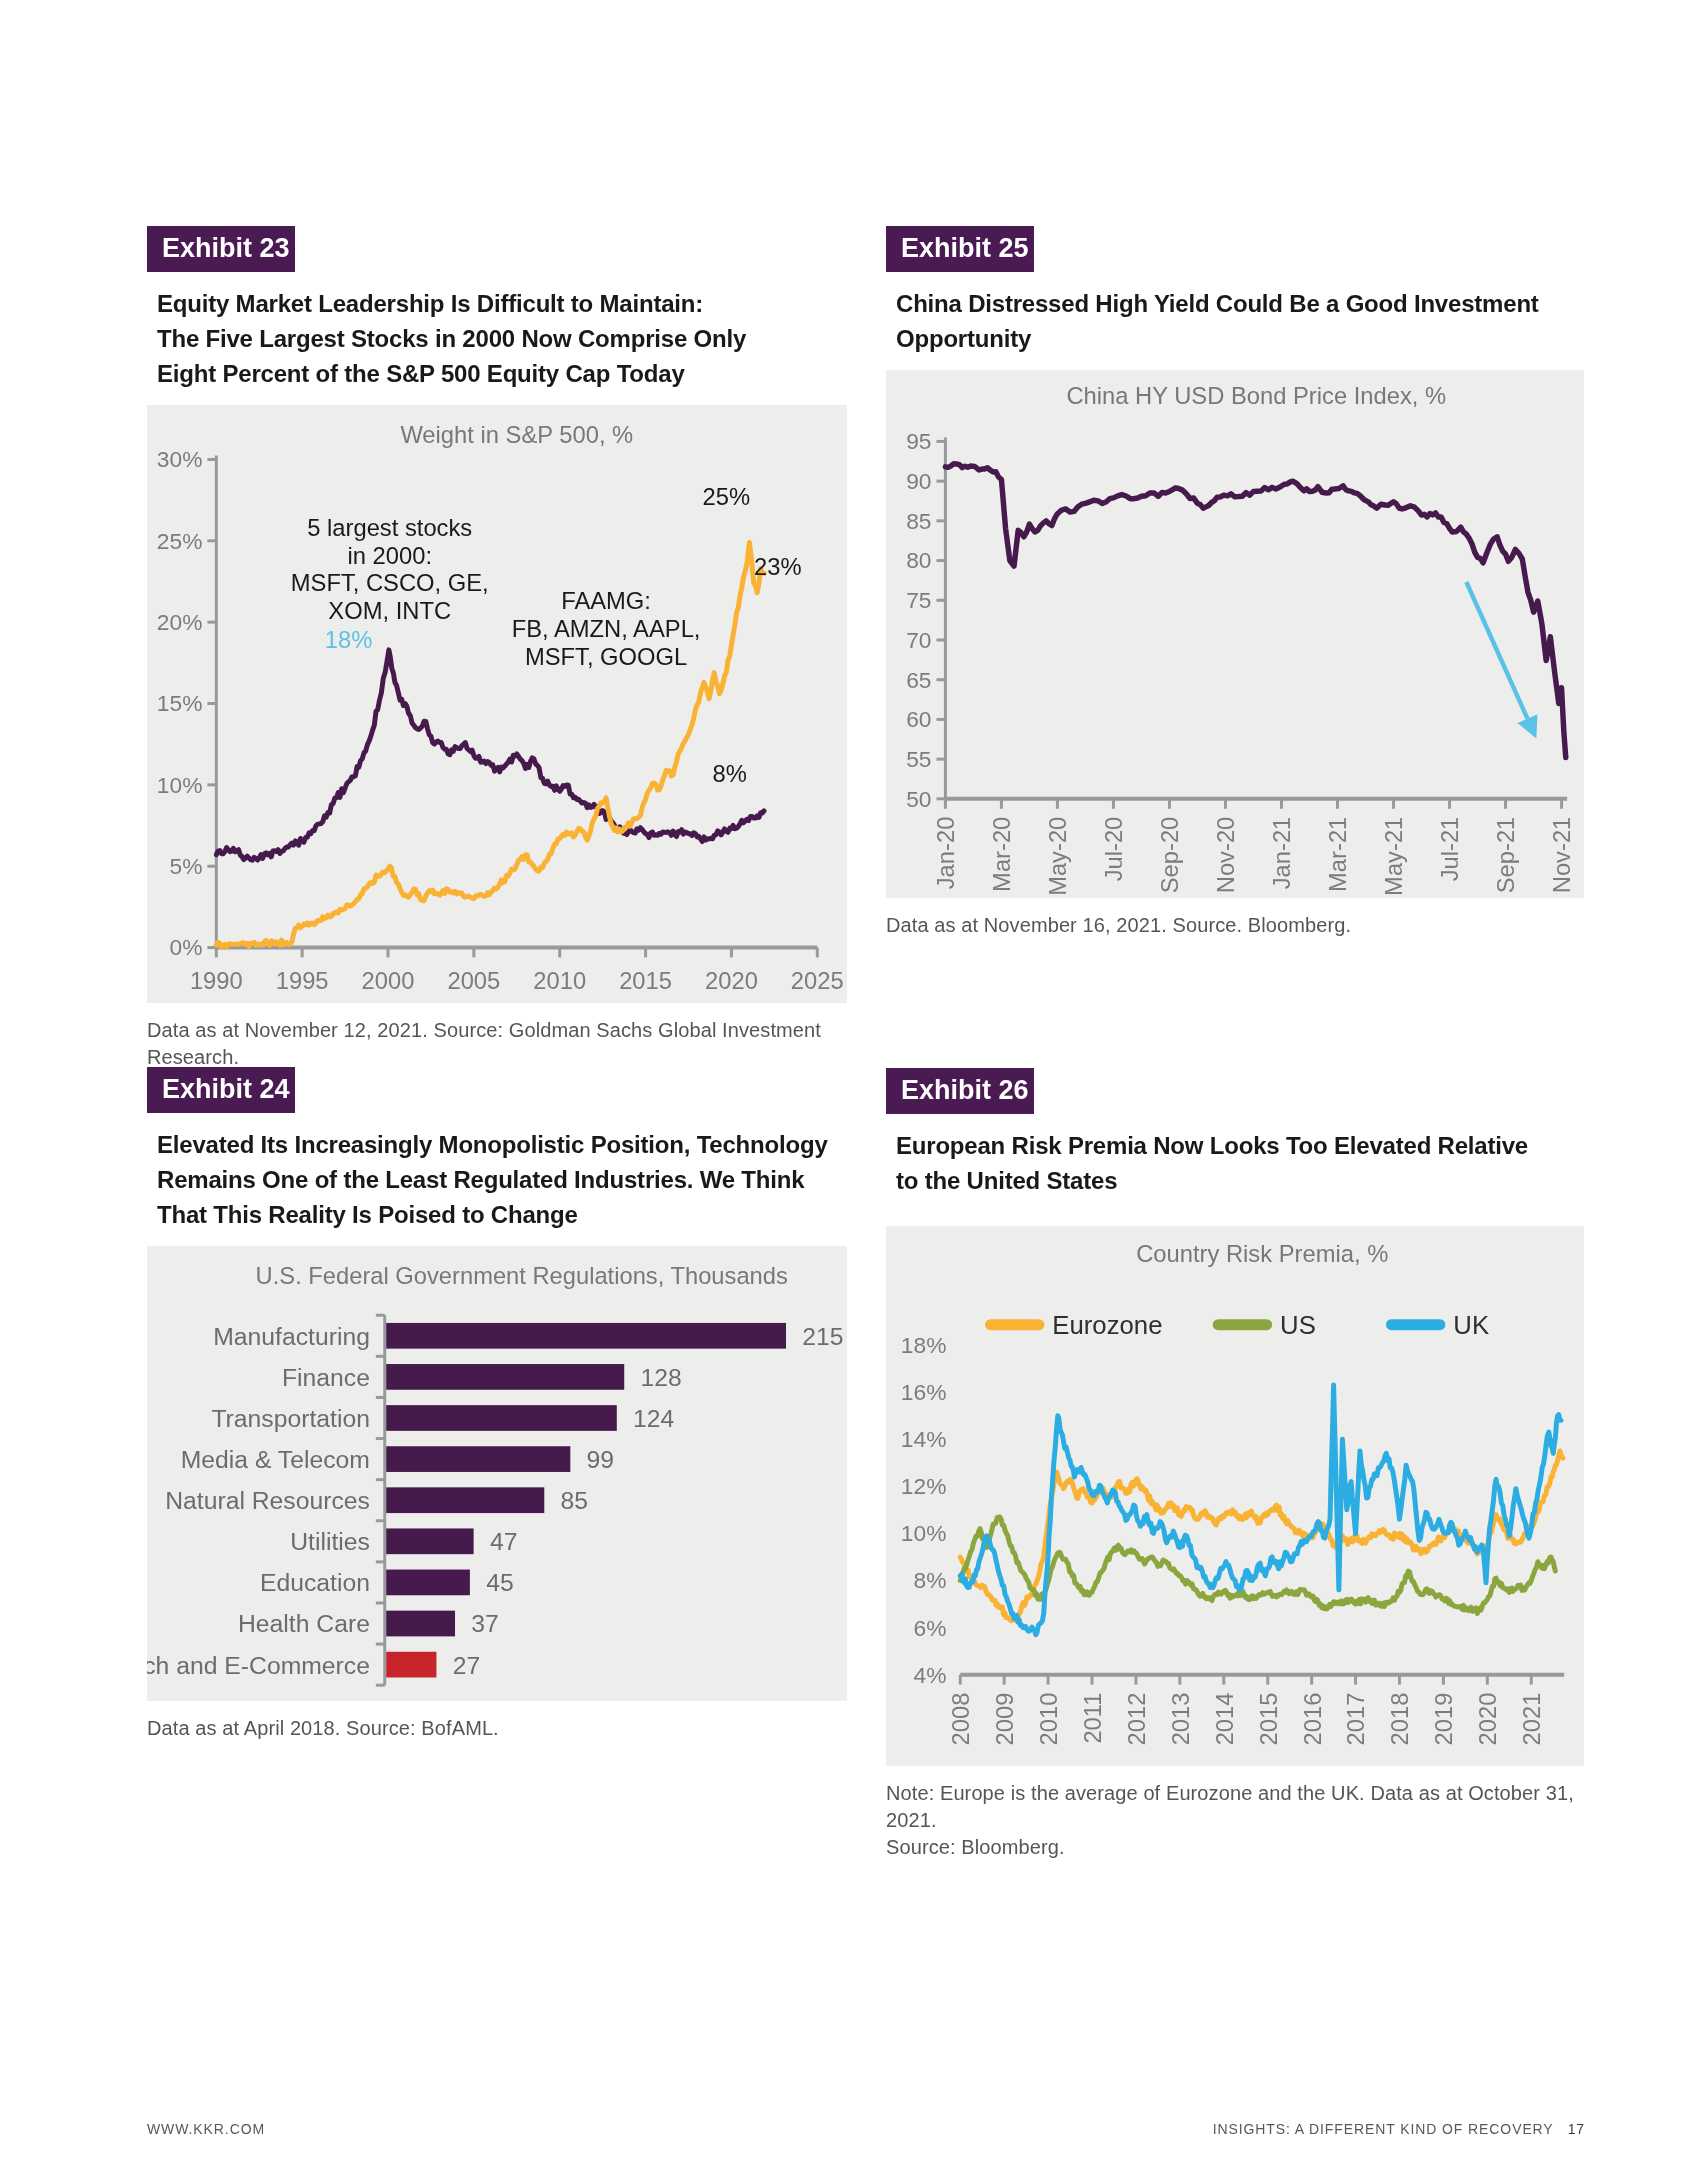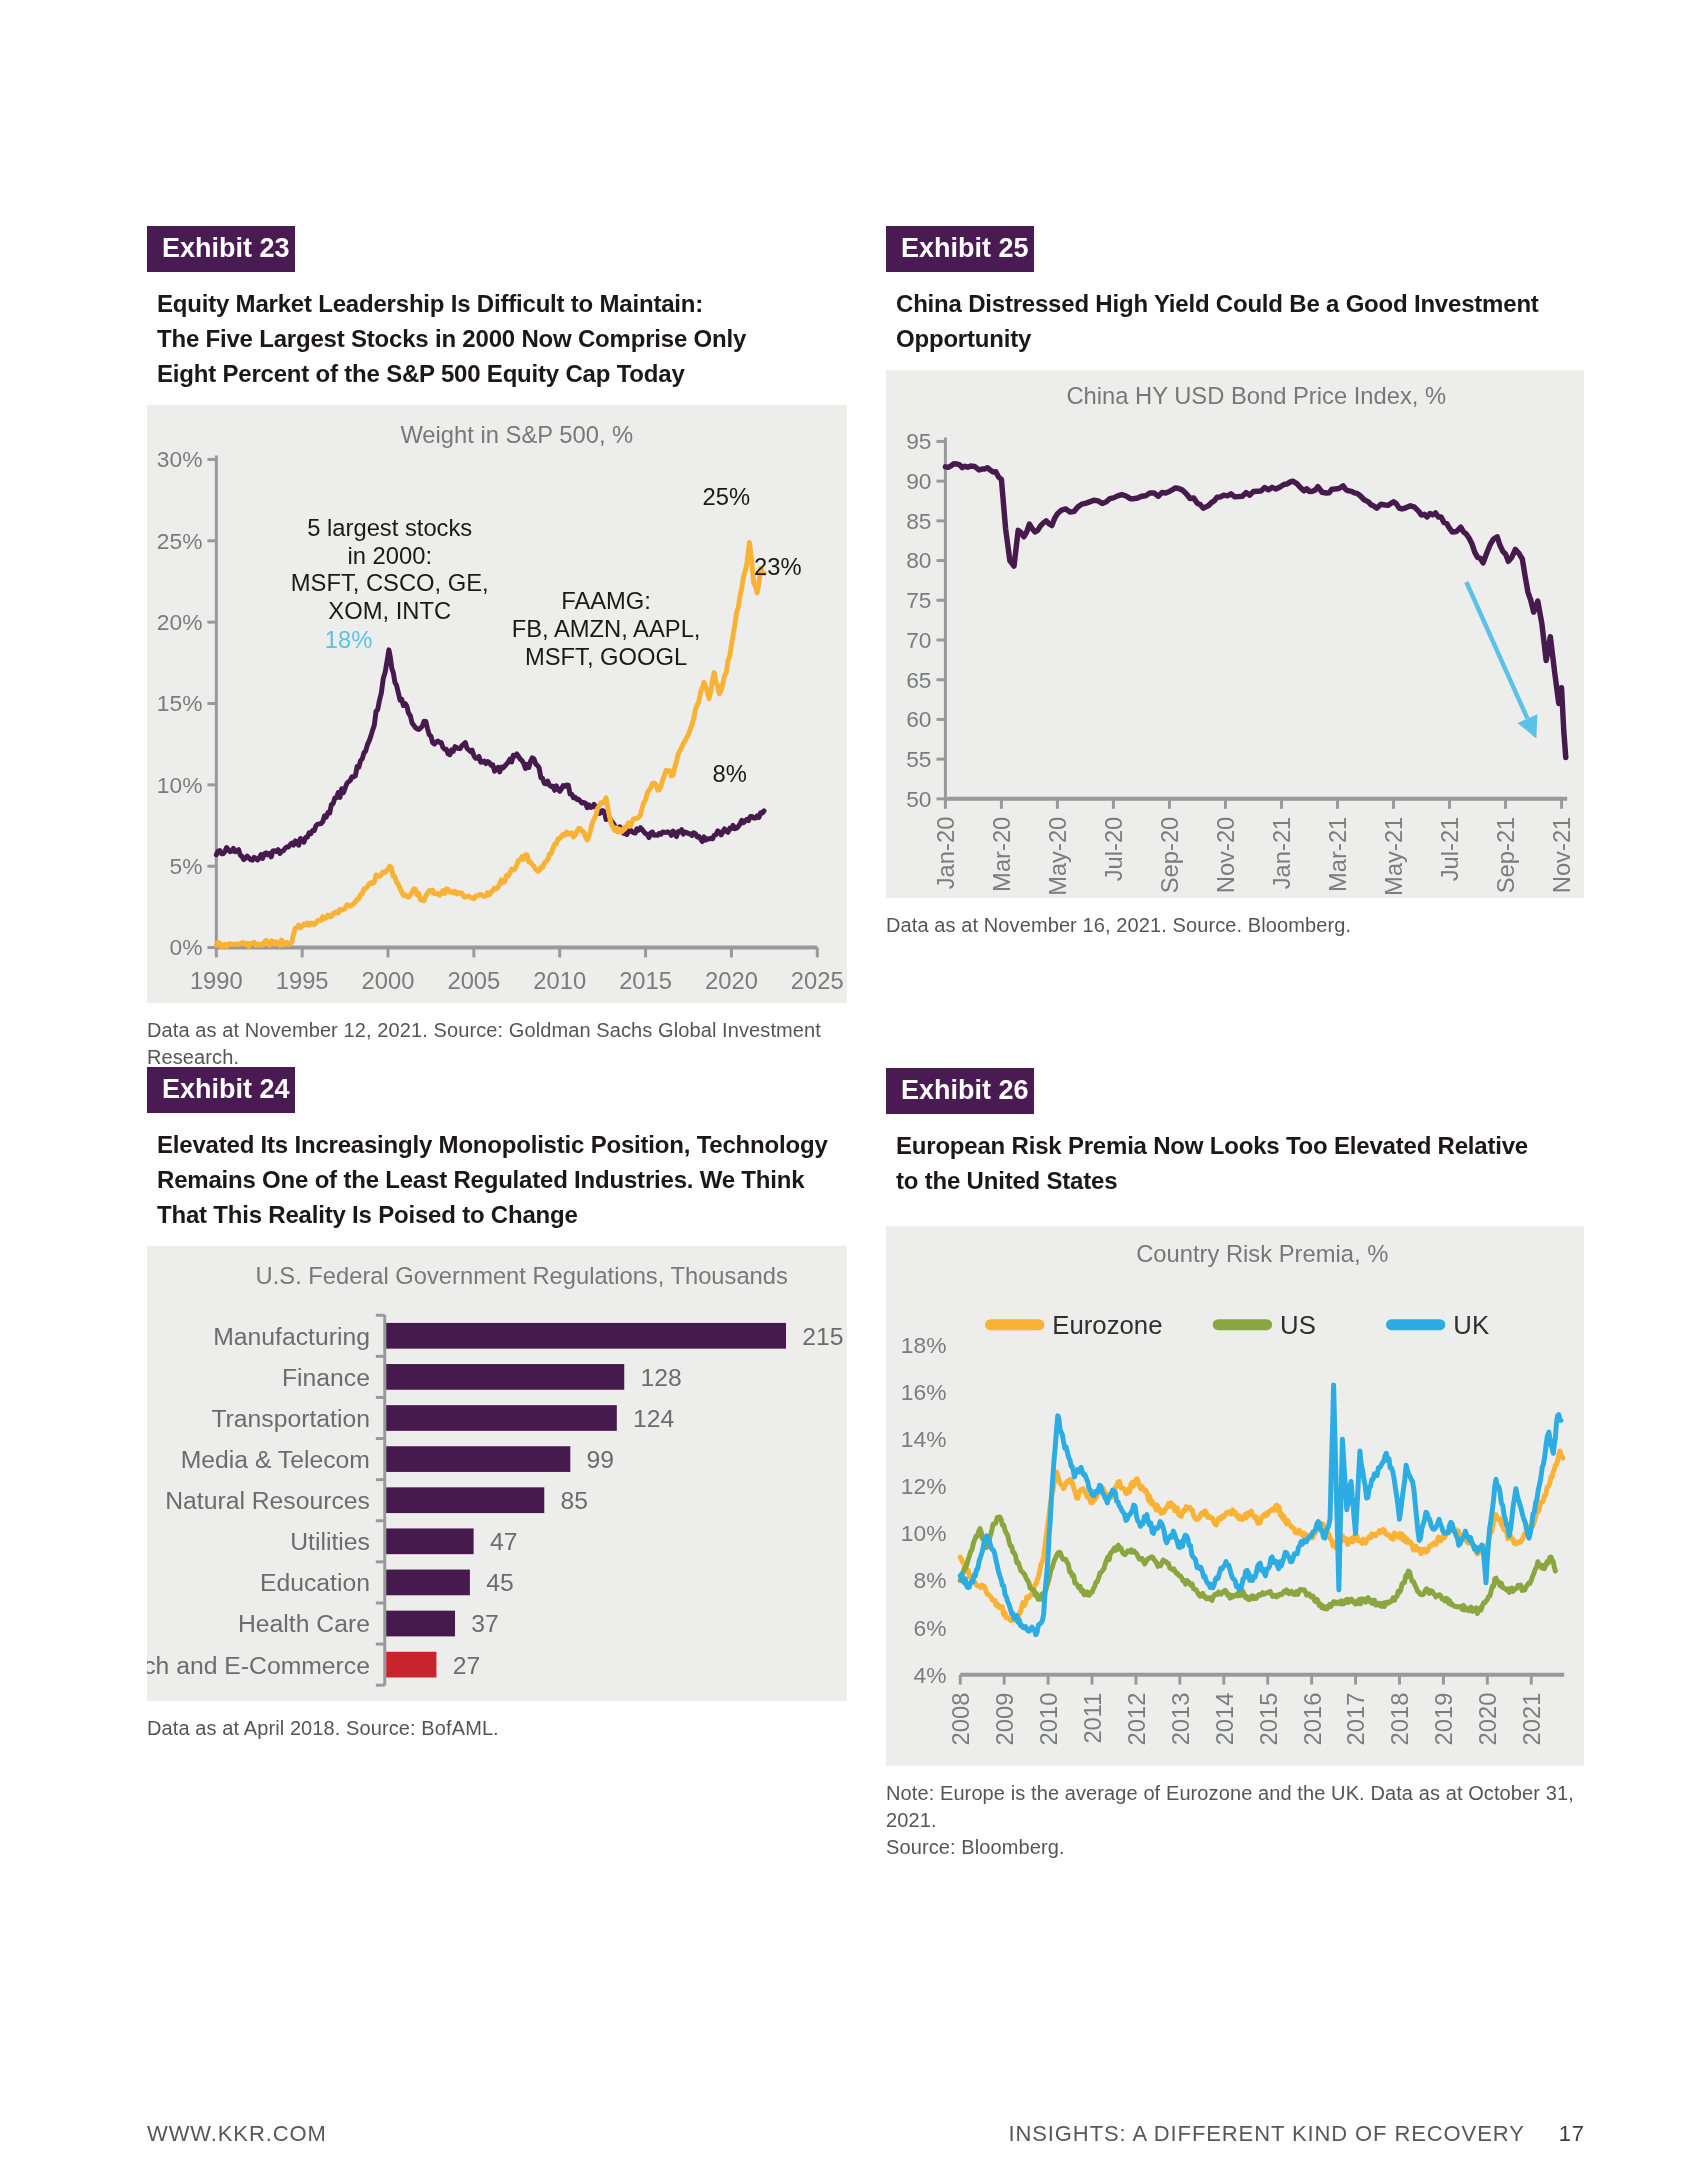--- a/index.html
+++ b/index.html
@@ -9,22 +9,22 @@
   .badge{display:inline-block;background:#4A1B52;color:#ffffff;font-weight:bold;
          font-size:27px;line-height:27px;padding:9px 5px 10px 15px;}
   .ex-title{margin:14px 0 0 10px;font-size:24px;font-weight:bold;color:#1B171B;
             line-height:35px;letter-spacing:-0.2px;}
   .ex-title div{white-space:nowrap;}
   .panel{background:#EDEDEC;margin-top:14px;}
   .source{margin-top:14px;font-size:20px;color:#545557;letter-spacing:0.1px;line-height:27px;}
   svg{display:block;}
   svg text{font-family:"Liberation Sans",sans-serif;}
   .footer{position:absolute;left:147px;width:1438px;top:2121px;display:flex;
-          justify-content:space-between;font-size:22px;color:#57585A;letter-spacing:0.9px;}
-  .footer .pageno{margin-left:34px;color:#3c3c3e;}
+          justify-content:space-between;font-size:14px;color:#57585A;letter-spacing:0.9px;}
+  .footer .pageno{margin-left:14px;color:#3c3c3e;}
 </style>
 </head>
 <body>
 
 <div class="page">
 
   <section class="exhibit" style="left:147px;top:226px;width:700px">
     <div class="badge">Exhibit 23</div>
     <div class="ex-title">
       <div>Equity Market Leadership Is Difficult to Maintain:</div>

